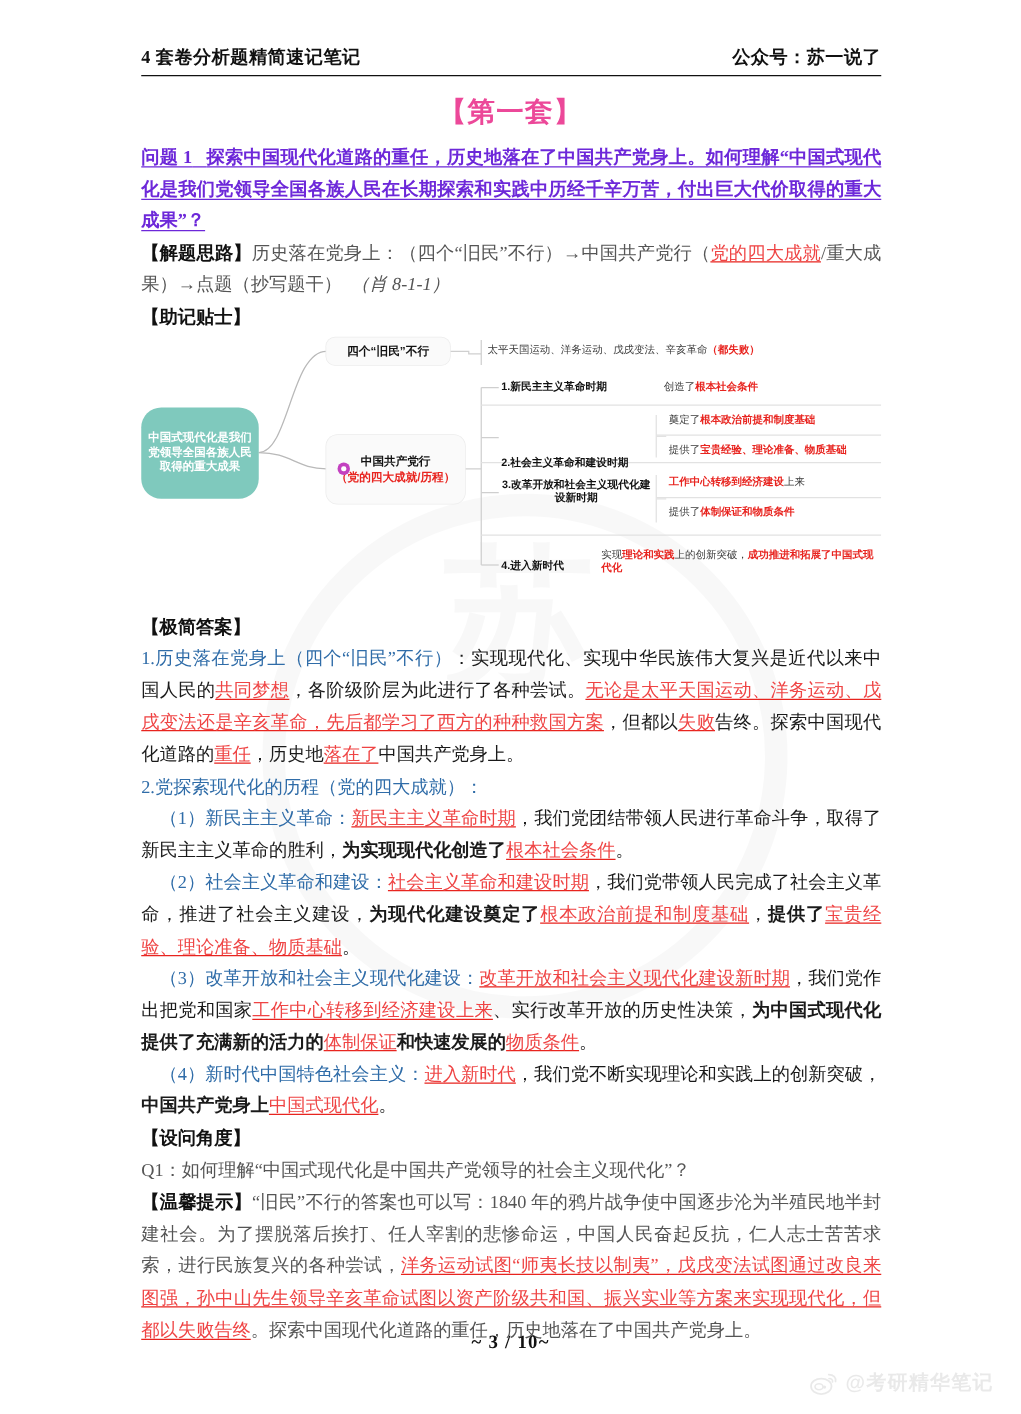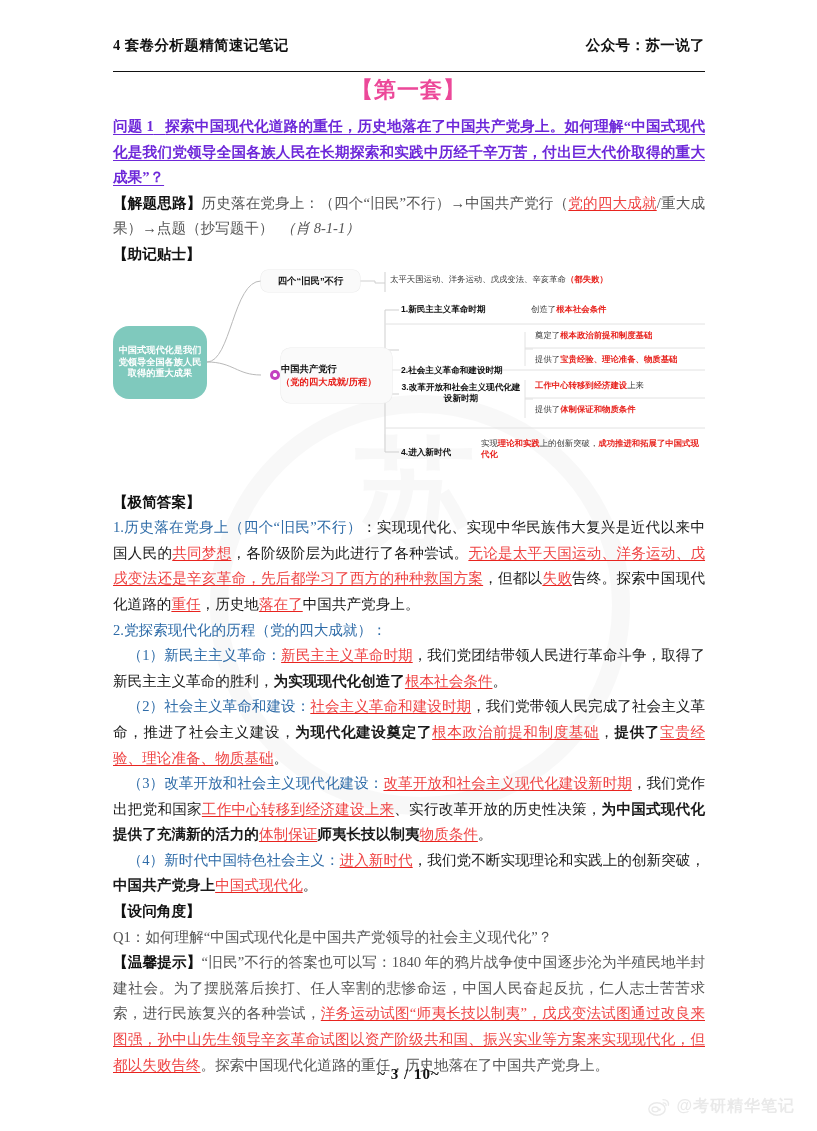--- a/index.html
+++ b/index.html
@@ -48,21 +48,21 @@
 
   
   #header {
     position: absolute;
     left: 113px;
     top: 36px;
     width: 592px;
     display: flex;
     justify-content: space-between;
     align-items: flex-end;
-    padding-bottom: 16px;
+    padding-bottom: 5px;
     border-bottom: 1.6px solid #111;
     z-index: 3;
   }
   .hdr-text {
     font-size: 14.5px;
     font-weight: bold;
     font-family: "Liberation Serif", serif;
     letter-spacing: 0.4px;
     color: #111;
   }
@@ -163,24 +163,23 @@
     display: flex; align-items: center; justify-content: center;
     box-shadow: 0 0 0 0.6px #ececec;
   }
   #mm-branch2 {
     left: 148px; top: 86px;
     width: 111px; height: 55px;
     background: #fafafa;
     border-radius: 9px;
     font-size: 9.3px;
     display: flex; flex-direction: column;
-    align-items: flex-start; justify-content: center;
+    align-items: center; justify-content: center;
     text-align: center;
     box-shadow: 0 0 0 0.6px #ececec;
-    margin-left: 20px;
   }
   #mm-branch2 .b2-top { color: #111; }
   #mm-branch2 .b2-red { color: #e8241f; }
   .mm-dot {
     position: absolute;
     left: 157px; top: 108px;
     width: 10px; height: 10px;
     border-radius: 50%;
     background: #c341c0;
     display: flex; align-items: center; justify-content: center;
@@ -265,21 +264,21 @@
   <p class="para"><span class="label">【极简答案】</span></p>
 
   <p class="para"><span class="blue">1.历史落在党身上（四个“旧民”不行）</span><span>：实现现代化、实现中华民族伟大复兴是近代以来中国人民的</span><span class="red">共同梦想</span><span>，各阶级阶层为此进行了各种尝试。</span><span class="red">无论是太平天国运动、洋务运动、戊戌变法还是辛亥革命，先后都学习了西方的种种救国方案</span><span>，但都以</span><span class="red">失败</span><span>告终。探索中国现代化道路的</span><span class="red">重任</span><span>，历史地</span><span class="red">落在了</span><span>中国共产党身上。</span></p>
 
   <p class="para"><span class="blue">2.党探索现代化的历程（党的四大成就）：</span></p>
 
   <p class="para small-indent"><span class="blue">（1）新民主主义革命：</span><span class="red">新民主主义革命时期</span><span>，我们党团结带领人民进行革命斗争，取得了新民主主义革命的胜利，</span><span class="b">为实现现代化创造了</span><span class="red">根本社会条件</span><span>。</span></p>
 
   <p class="para small-indent"><span class="blue">（2）社会主义革命和建设：</span><span class="red">社会主义革命和建设时期</span><span>，我们党带领人民完成了社会主义革命，推进了社会主义建设，</span><span class="b">为现代化建设奠定了</span><span class="red">根本政治前提和制度基础</span><span>，</span><span class="b">提供了</span><span class="red">宝贵经验、理论准备、物质基础</span><span>。</span></p>
 
-  <p class="para small-indent"><span class="blue">（3）改革开放和社会主义现代化建设：</span><span class="red">改革开放和社会主义现代化建设新时期</span><span>，我们党作出把党和国家</span><span class="red">工作中心转移到经济建设上来</span><span>、实行改革开放的历史性决策，</span><span class="b">为中国式现代化提供了充满新的活力的</span><span class="red">体制保证</span><span class="b">师夷长技以制夷</span><span class="red">物质条件</span><span>。</span></p>
+  <p class="para small-indent"><span class="blue">（3）改革开放和社会主义现代化建设：</span><span class="red">改革开放和社会主义现代化建设新时期</span><span>，我们党作出把党和国家</span><span class="red">工作中心转移到经济建设上来</span><span>、实行改革开放的历史性决策，</span><span class="b">为中国式现代化提供了充满新的活力的</span><span class="red">体制保证</span><span class="b">和快速发展的</span><span class="red">物质条件</span><span>。</span></p>
 
   <p class="para small-indent"><span class="blue">（4）新时代中国特色社会主义：</span><span class="red">进入新时代</span><span>，我们党不断实现理论和实践上的创新突破，</span><span class="b">中国共产党身上</span><span class="red">中国式现代化</span><span>。</span></p>
 
   <p class="para"><span class="label">【设问角度】</span></p>
   <p class="para"><span class="gray">Q1：如何理解“中国式现代化是中国共产党领导的社会主义现代化”？</span></p>
 
   <p class="para"><span class="label">【温馨提示】</span><span class="gray">“旧民”不行的答案也可以写：1840 年的鸦片战争使中国逐步沦为半殖民地半封建社会。为了摆脱落后挨打、任人宰割的悲惨命运，中国人民奋起反抗，仁人志士苦苦求索，进行民族复兴的各种尝试，</span><span class="red">洋务运动试图“师夷长技以制夷”，戊戌变法试图通过改良来图强，孙中山先生领导辛亥革命试图以资产阶级共和国、振兴实业等方案来实现现代化，但都以失败告终</span><span class="gray">。探索中国现代化道路的重任，历史地落在了中国共产党身上。</span></p>
 </div>
 
 <div id="mindmap">

